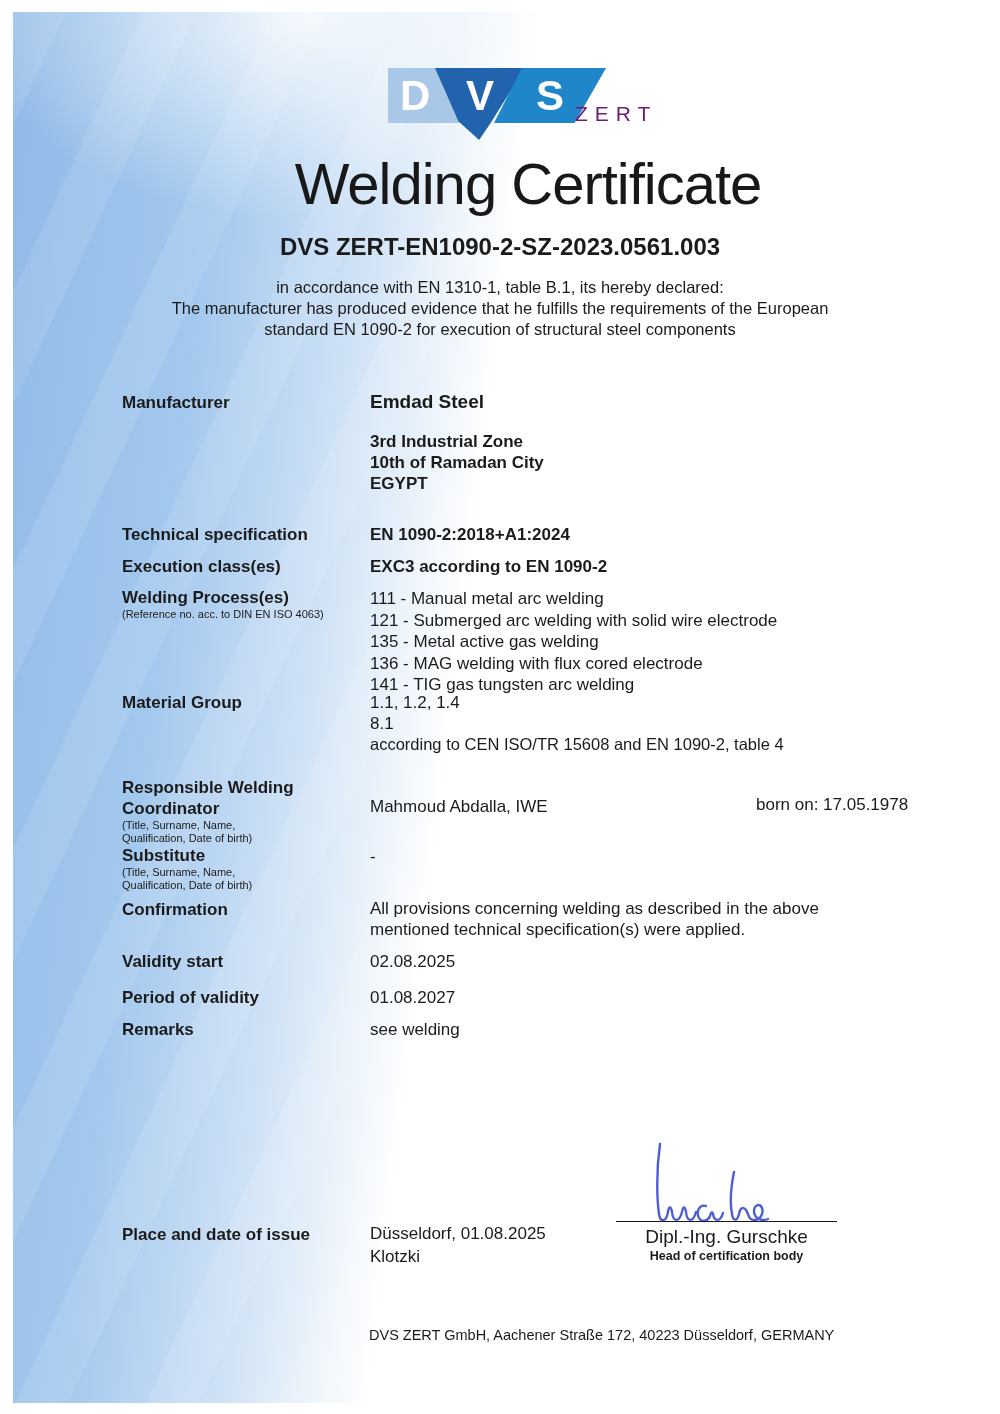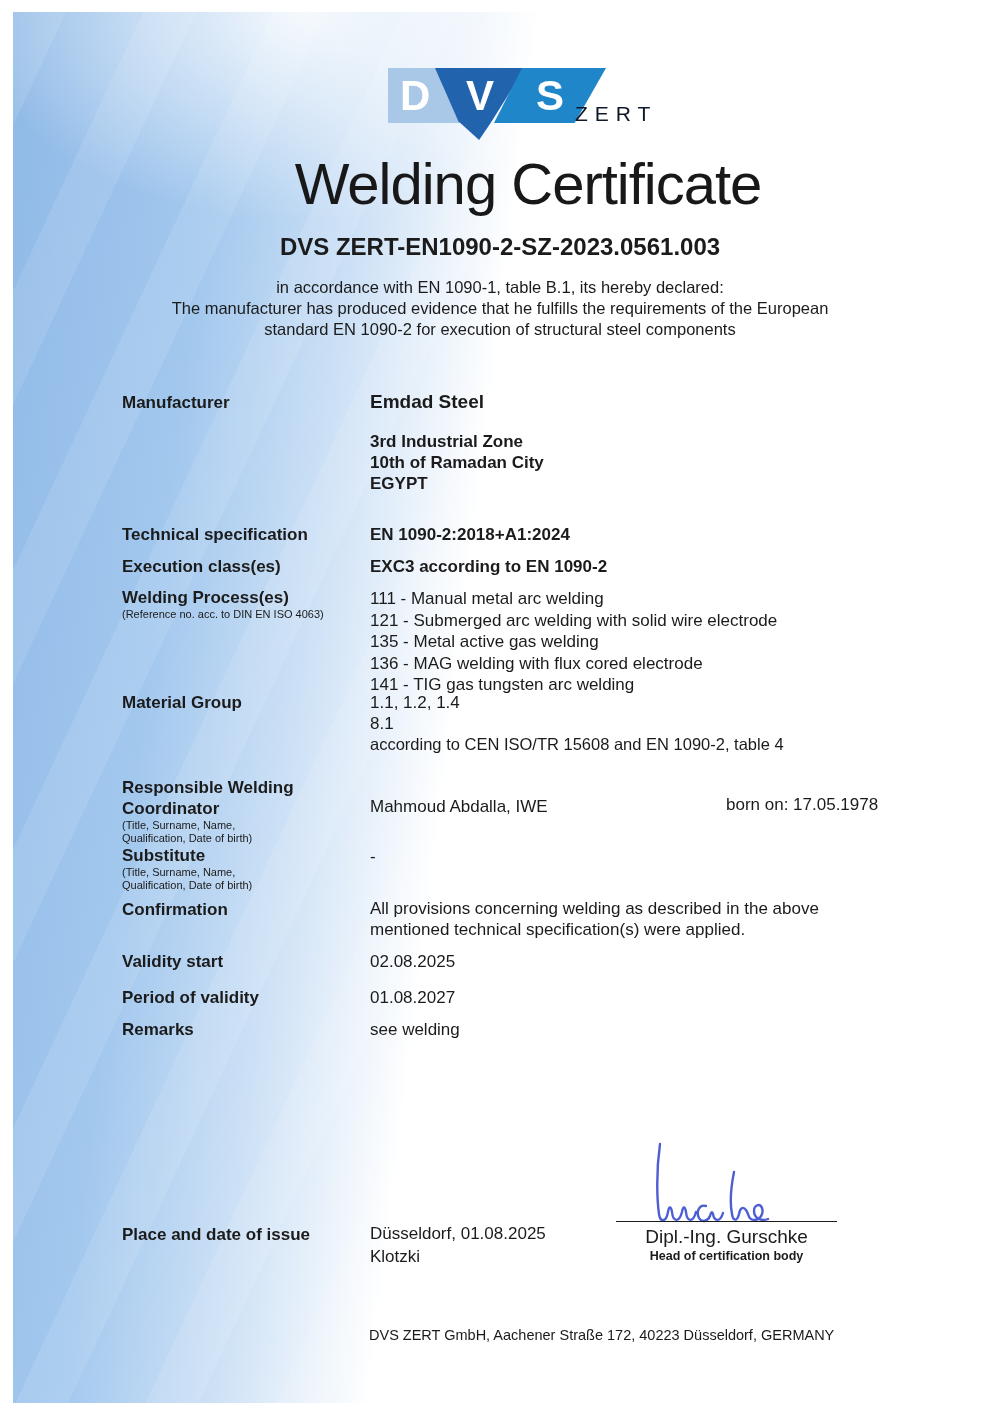--- a/index.html
+++ b/index.html
@@ -64,27 +64,27 @@
 <div class="sheet">
   <div class="page"></div>
 
   <div class="logo">
     <div class="logo-shape logo-light" style="background:#a9c7e6"></div>
     <div class="logo-shape logo-dark" style="background:#2263ae"></div>
     <div class="logo-shape logo-bright" style="background:#1f86ca"></div>
     <div class="logo-letter ltr-d">D</div>
     <div class="logo-letter ltr-v">V</div>
     <div class="logo-letter ltr-s">S</div>
-    <div class="logo-zert" style="color:#0f172a">ZERT</div>
+    <div class="logo-zert" style="color:#701a75">ZERT</div>
   </div>
 
   <div class="title">Welding Certificate</div>
   <div class="certno">DVS ZERT-EN1090-2-SZ-2023.0561.003</div>
   <div class="declaration">
-    <div>in accordance with EN 1090-1, table B.1, its hereby declared:</div>
+    <div>in accordance with EN 1310-1, table B.1, its hereby declared:</div>
     <div>The manufacturer has produced evidence that he fulfills the requirements of the European</div>
     <div>standard EN 1090-2 for execution of structural steel components</div>
   </div>
 
   <div class="label" style="top:392px">Manufacturer</div>
   <div class="val bold" style="top:391px; font-size:19px">Emdad Steel</div>
   <div class="val bold" style="top:431px; line-height:21px">
     <div>3rd Industrial Zone</div>
     <div>10th of Ramadan City</div>
     <div>EGYPT</div>
@@ -113,21 +113,21 @@
     <div style="font-size:17px">1.1, 1.2, 1.4</div>
     <div style="font-size:17px">8.1</div>
     <div>according to CEN ISO/TR 15608 and EN 1090-2, table 4</div>
   </div>
 
   <div class="label" style="top:777px; width:185px">
     <span>Responsible Welding Coordinator</span>
     <div class="sub" style="width:170px">(Title, Surname, Name, Qualification, Date of birth)</div>
   </div>
   <div class="val" style="top:796px">Mahmoud Abdalla, IWE</div>
-  <div class="abs" style="left:726px; top:795px; font-size:17px">born on: 17.05.1978</div>
+  <div class="abs" style="left:756px; top:795px; font-size:17px">born on: 17.05.1978</div>
 
   <div class="label" style="top:845px; width:185px">
     <span>Substitute</span>
     <div class="sub" style="width:170px">(Title, Surname, Name, Qualification, Date of birth)</div>
   </div>
   <div class="val" style="top:846px">-</div>
 
   <div class="label" style="top:899px">Confirmation</div>
   <div class="val" style="top:898px; width:532px; line-height:21px">All provisions concerning welding as described in the above mentioned technical specification(s) were applied.</div>
 

